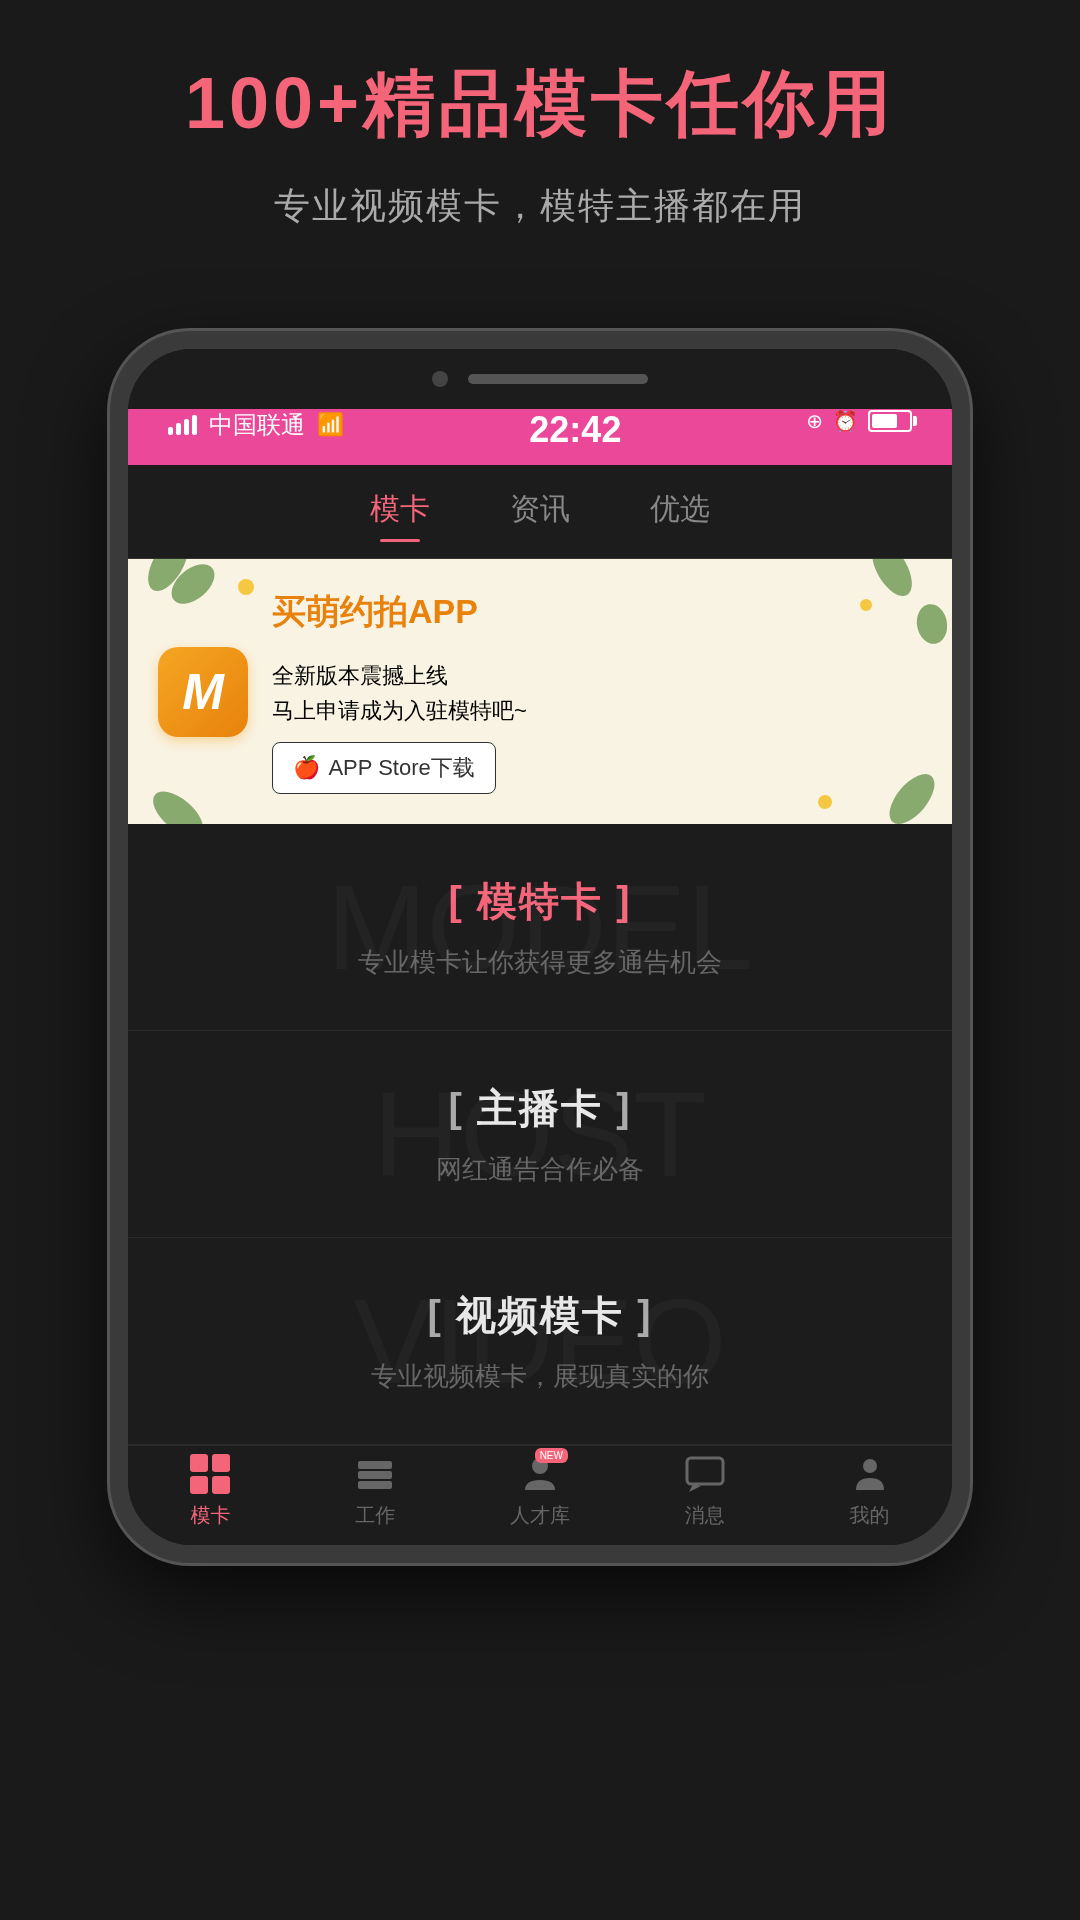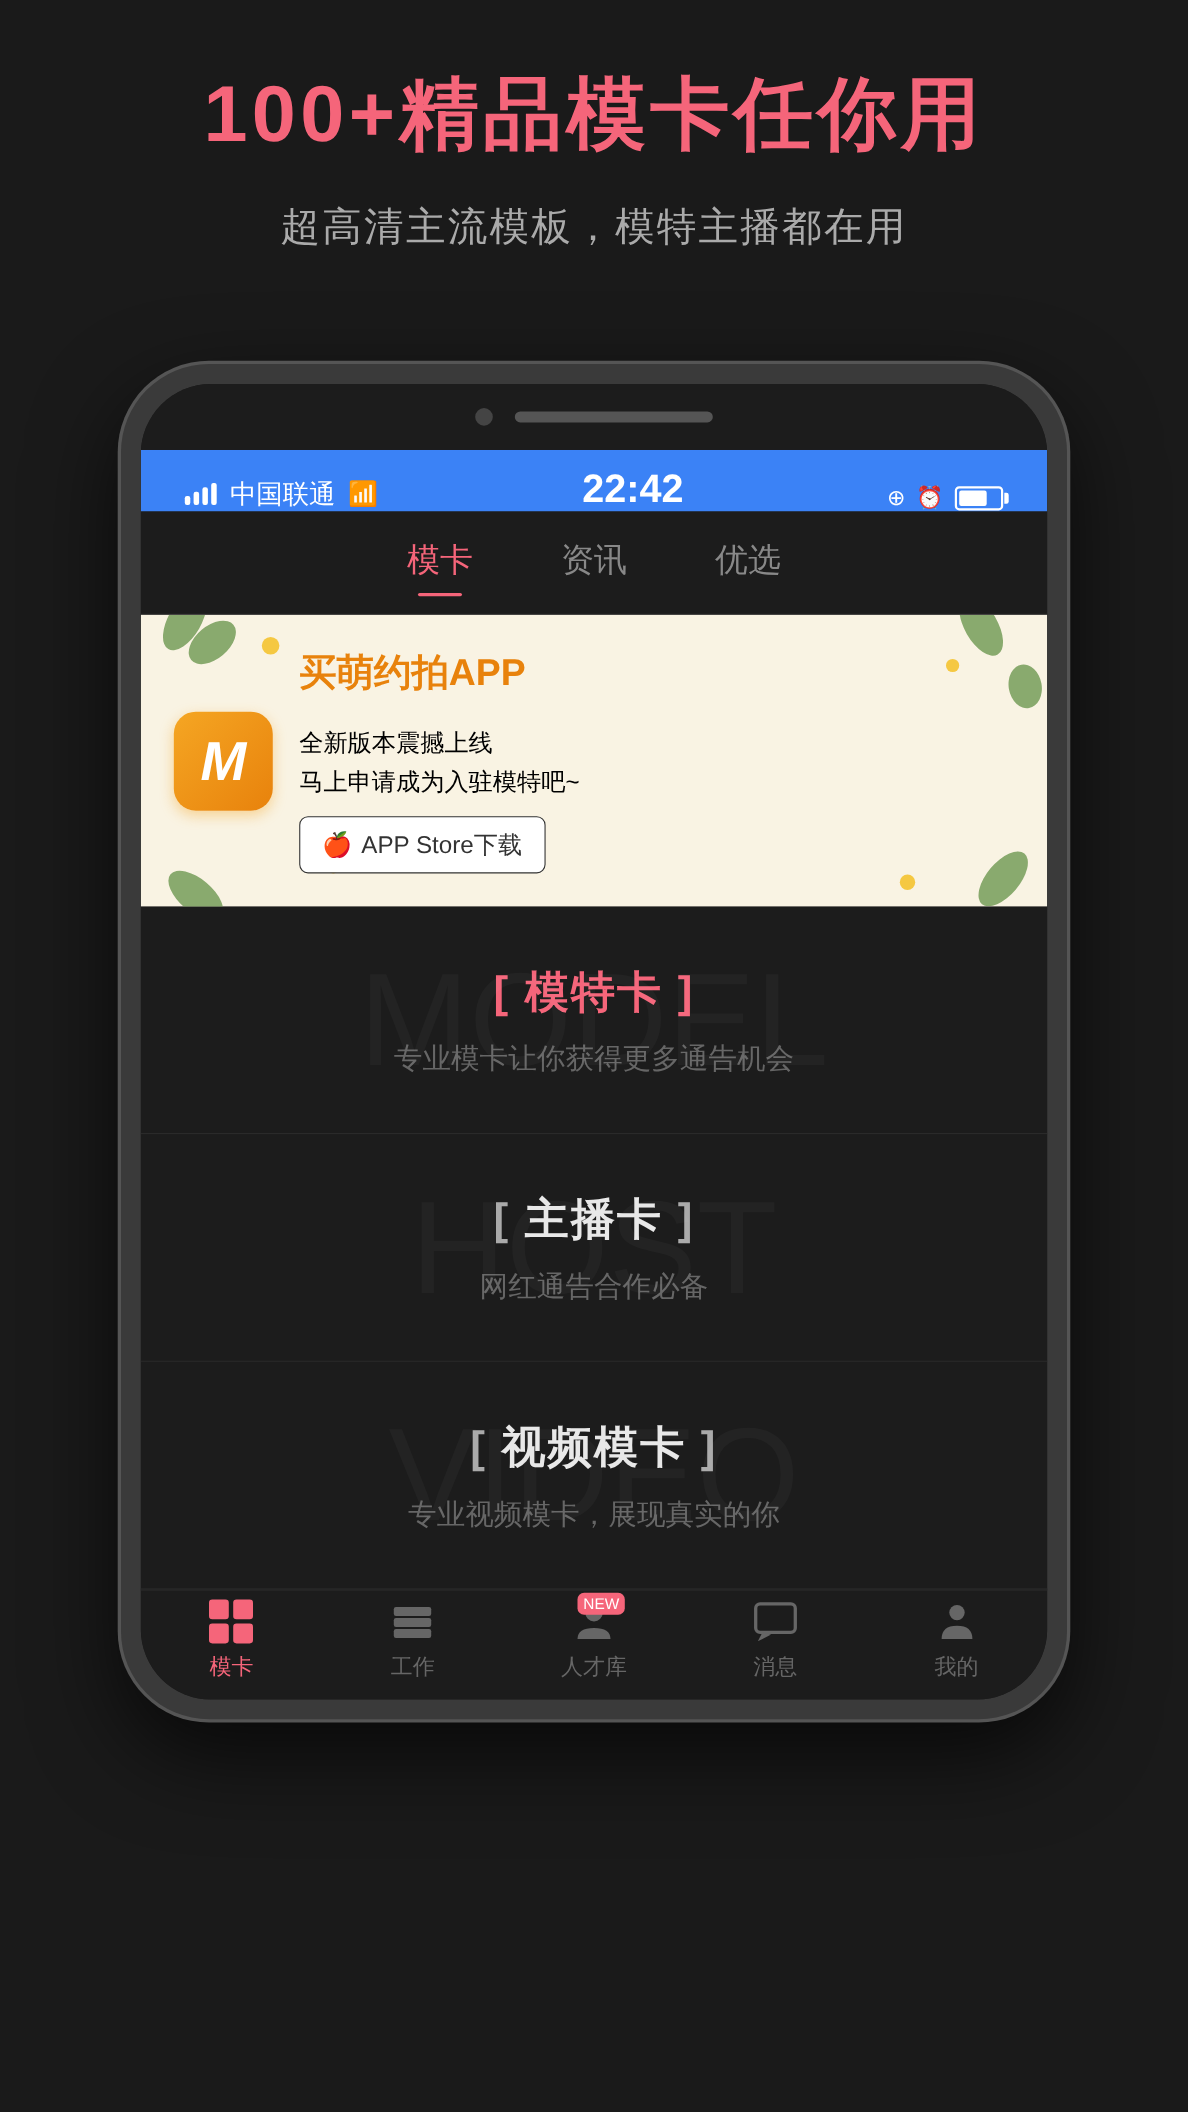--- a/index.html
+++ b/index.html
@@ -85,23 +85,23 @@
       width: 180px;
       height: 10px;
       background: #555;
       border-radius: 5px;
     }
 
     
     .status-bar {
       width: 100%;
       height: 56px;
-      background: #3b82f6;
-      display: flex;
-      align-items: flex-end;
+      background: #ec4899;
+      display: flex;
+      align-items: flex-start;
       justify-content: space-between;
       padding: 0 40px;
       font-size: 26px;
       color: #ffffff;
     }
 
     .status-left {
       display: flex;
       align-items: center;
       gap: 12px;
@@ -392,21 +392,21 @@
     .grid-cell {
       background: #f5657a;
       border-radius: 3px;
     }
   </style>
 </head>
 <body>
 
 <div class="top-section">
   <div class="top-title">100+精品模卡任你用</div>
-  <div class="top-subtitle">超高清主流模板，模特主播都在用</div>
+  <div class="top-subtitle">专业视频模卡，模特主播都在用</div>
 </div>
 
 <div class="phone-container">
   <div class="phone-outer">
     <div class="phone-inner">
 
       <div class="phone-notch-bar">
         <div class="notch-dot"></div>
         <div class="notch-bar"></div>
       </div>
@@ -533,21 +533,21 @@
           </div>
           <span class="bottom-label">工作</span>
         </div>
 
         <div class="bottom-nav-item" style="position:relative;">
           <div class="bottom-icon" style="position:relative;">
             <svg width="40" height="40" viewBox="0 0 40 40">
               <circle cx="20" cy="12" r="8" fill="#666"></circle>
               <path d="M5 36 Q5 26 20 26 Q35 26 35 36" fill="#666"></path>
             </svg>
-            <span style="position:absolute;top:-4px;right:-6px;background:#f5657a;color:white;font-size:14px;padding:2px 5px;border-radius:6px;">NEW</span>
+            <span style="position:absolute;top:-4px;right:-6px;background:#f5657a;color:white;font-size:10px;padding:2px 5px;border-radius:6px;">NEW</span>
           </div>
           <span class="bottom-label">人才库</span>
         </div>
 
         <div class="bottom-nav-item">
           <div class="bottom-icon">
             <svg width="40" height="36" viewBox="0 0 40 36">
               <rect x="2" y="2" width="36" height="26" rx="4" fill="none" stroke="#666" stroke-width="3"></rect>
               <path d="M8 28 L4 36 L16 30" fill="#666"></path>
             </svg>

